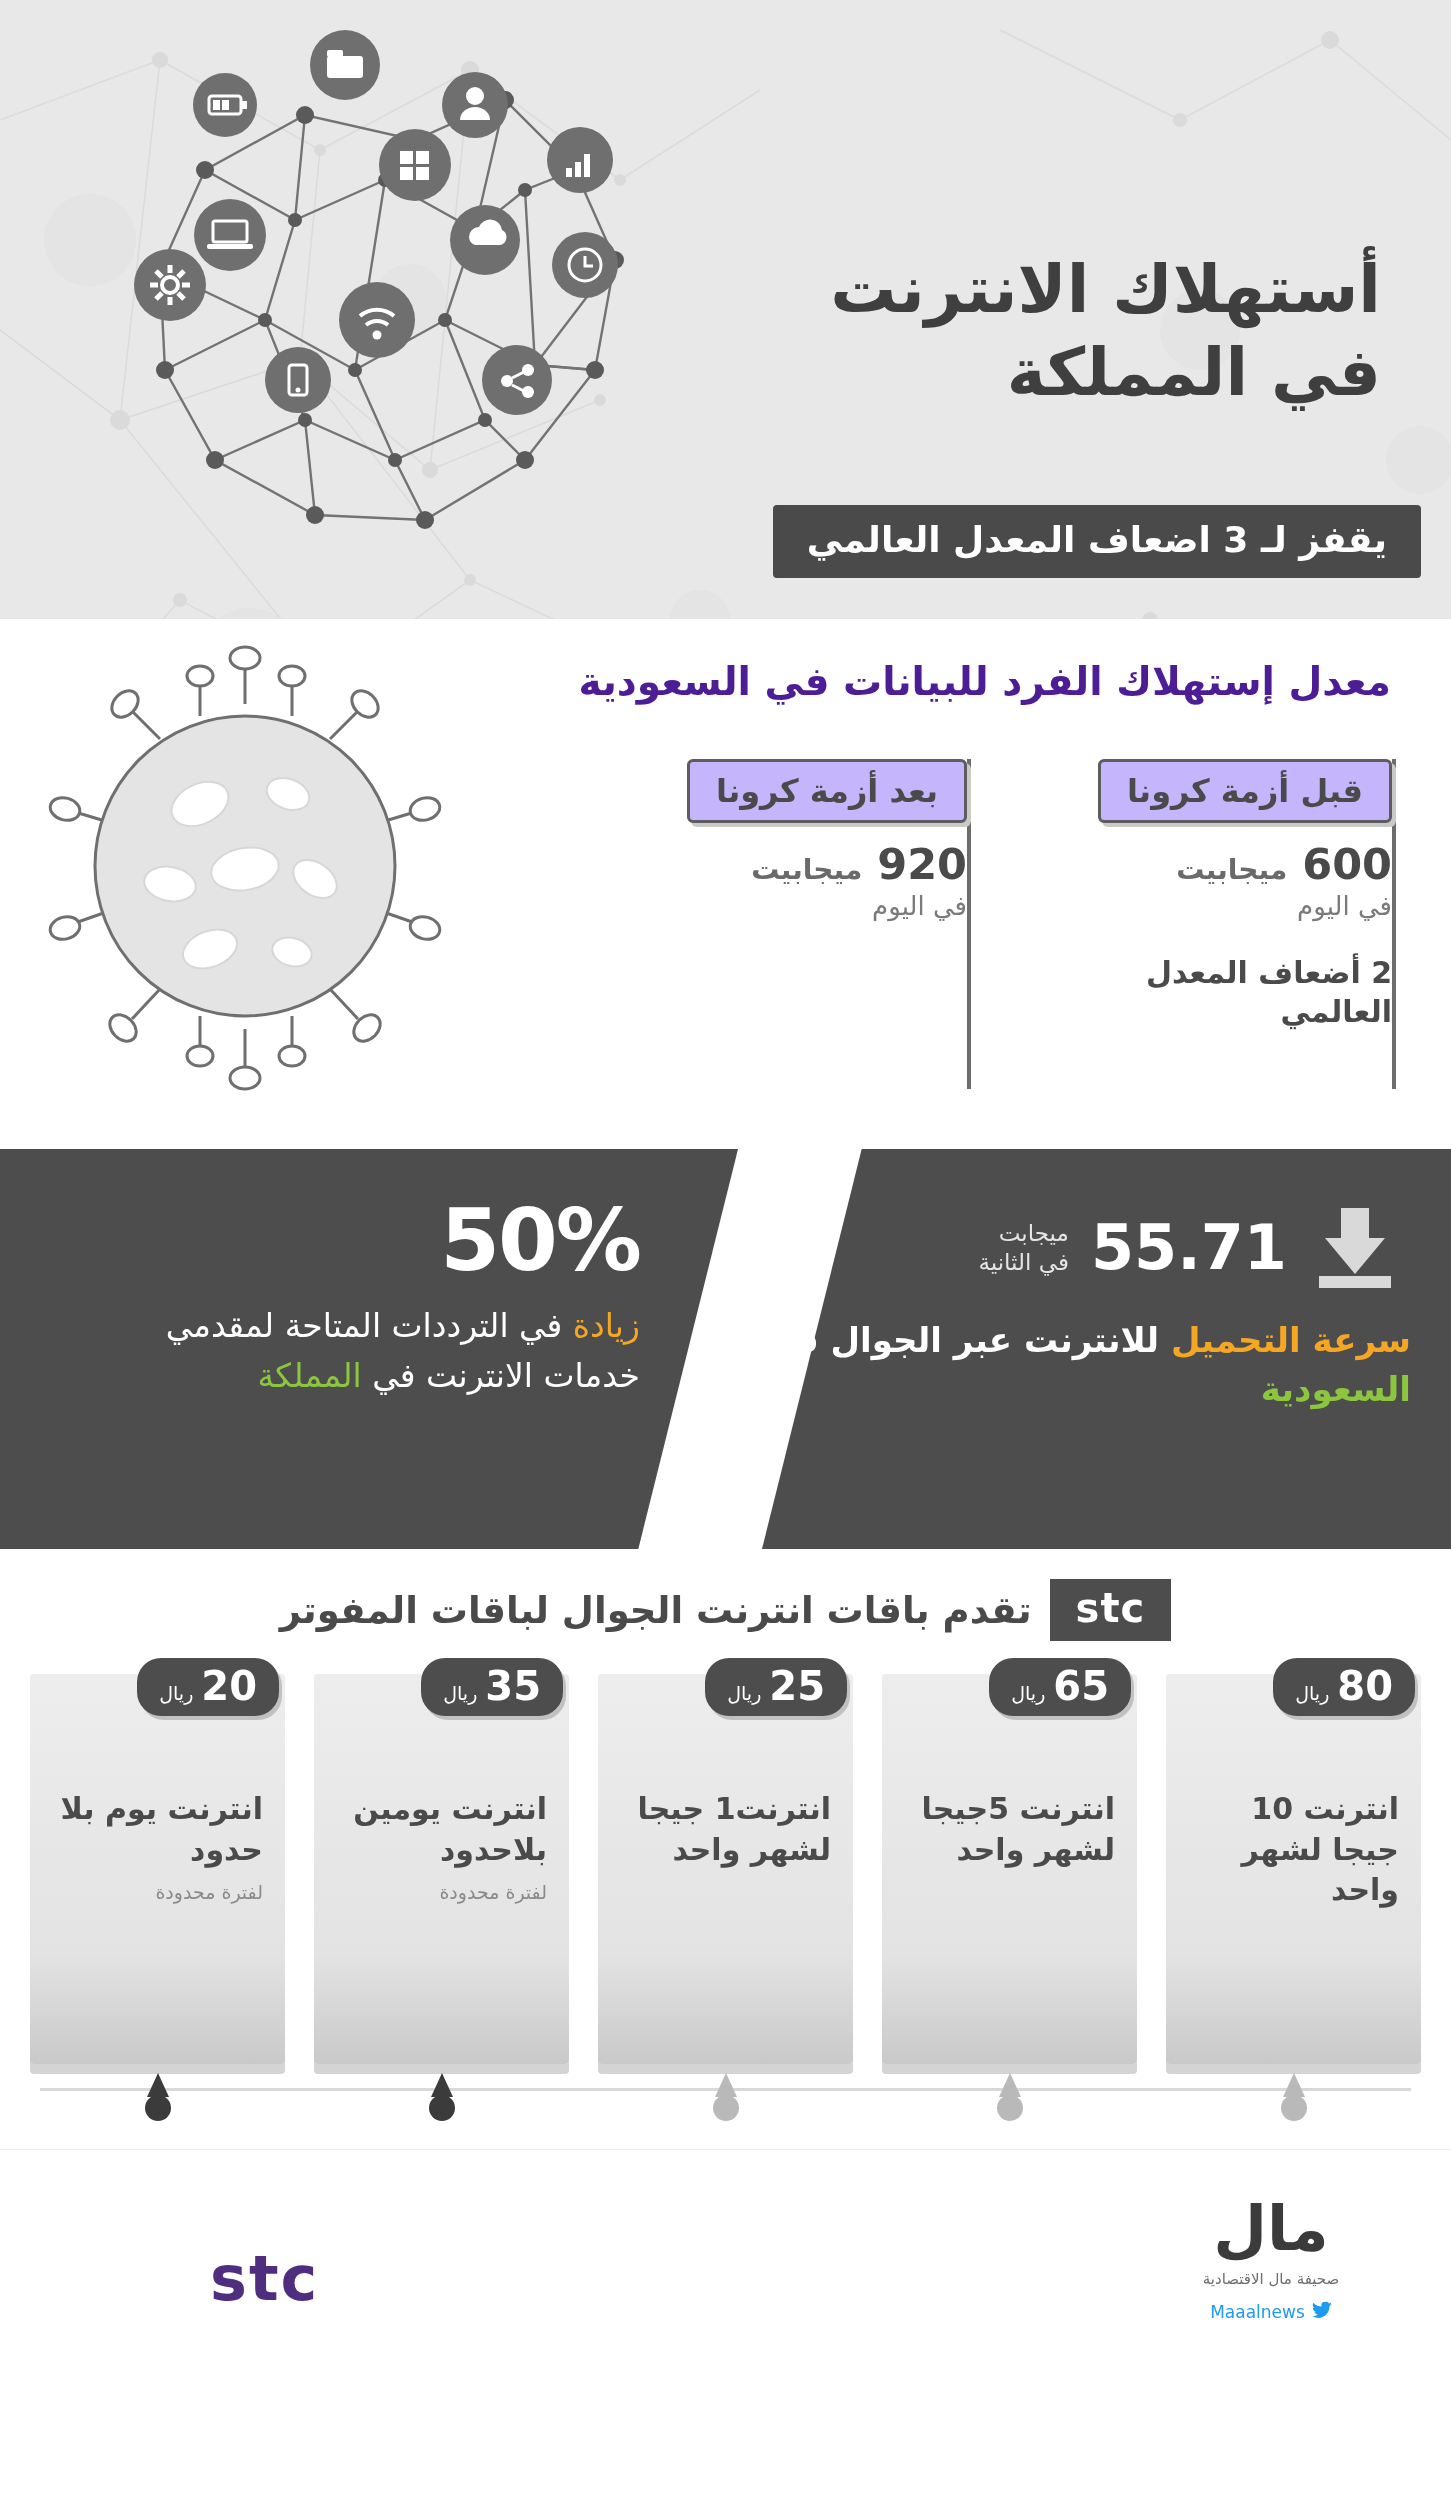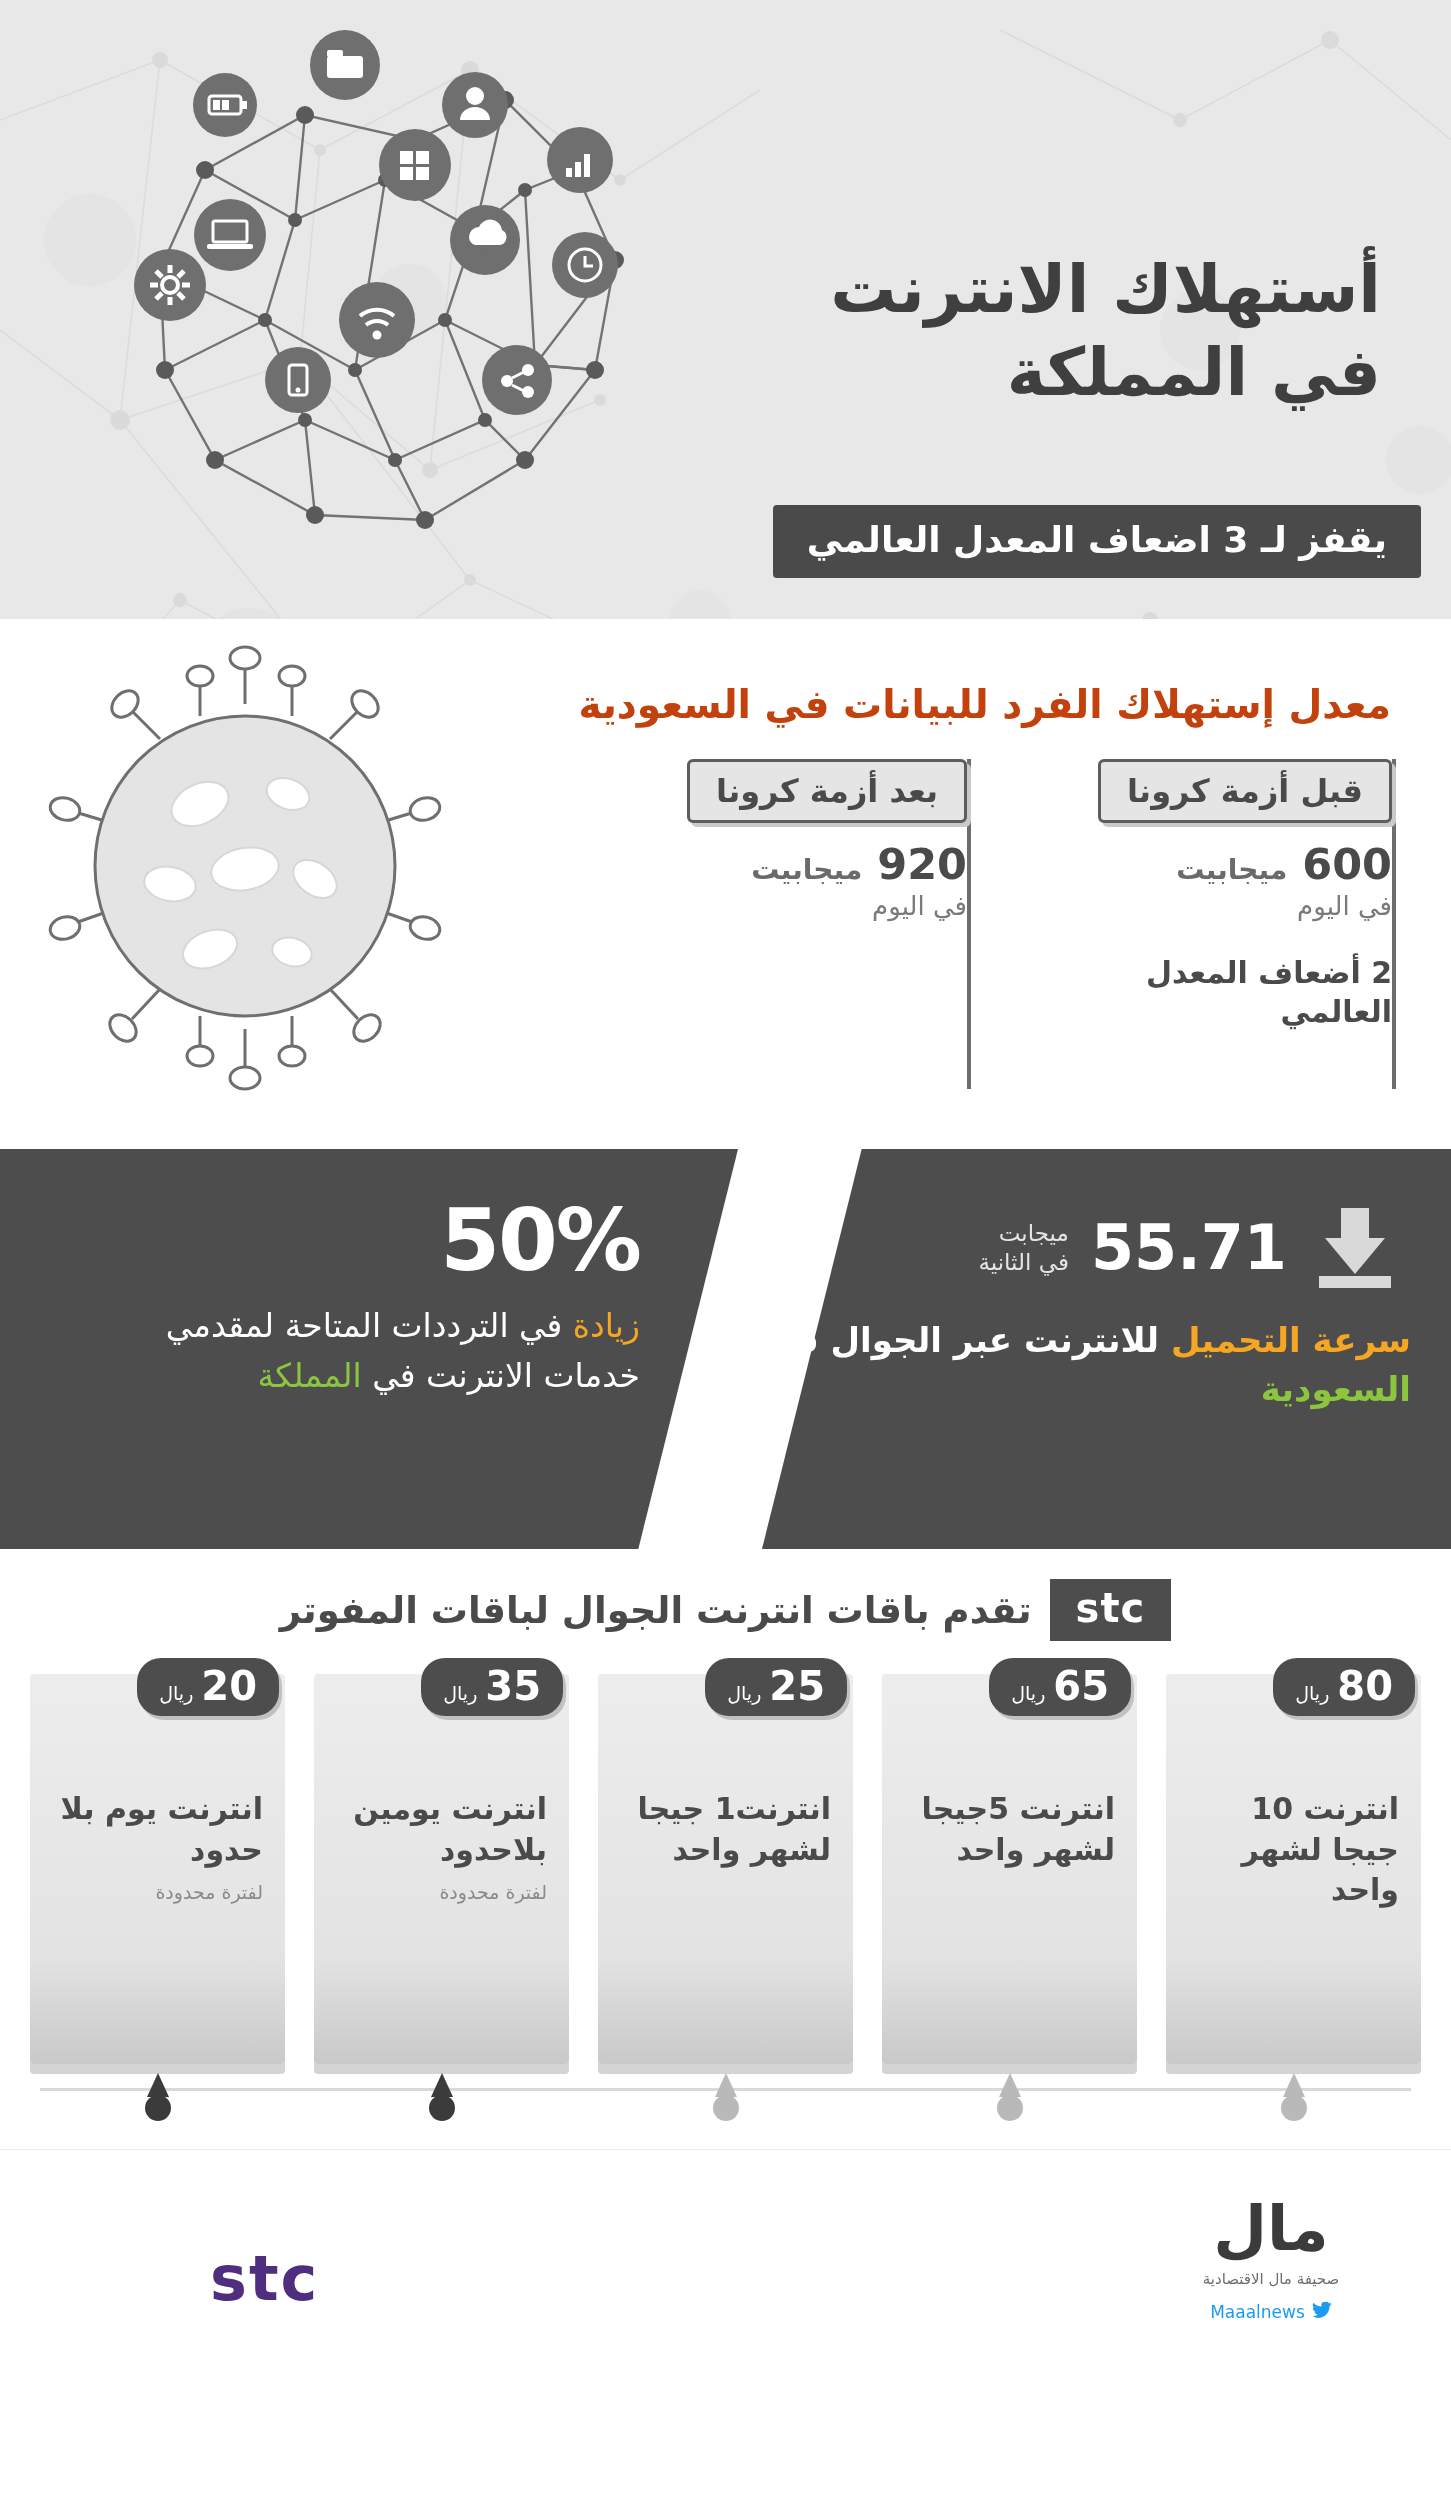--- a/index.html
+++ b/index.html
@@ -55,44 +55,43 @@
   .sec2{
     position:relative;
     height:530px;
     background:#ffffff;
   }
   .sec2-title{
     position:absolute;
     top:40px; right:60px;
     font-size:39px;
     font-weight:bold;
-    color:#c2410c;
+    color:#4c1d95;
     direction:rtl;
-    margin-top:23px;
   }
   .virus{
     position:absolute;
     top:25px; left:30px;
     width:430px;height:470px;
   }
   .card{
     position:absolute;
     top:140px;
     width:350px;
     height:330px;
     border-right:4px solid #6d6d6d;
     direction:rtl;
     text-align:right;
     box-sizing:border-box;
   }
   .card.before{ right:55px; }
   .card.after{  right:480px; }
   .card-tag{
     display:inline-block;
-    background:#e5e5e5;
+    background:#c4b5fd;
     border:3px solid #5d5d5d;
     border-radius:6px;
     color:#4a4a4a;
     font-size:32px;
     font-weight:bold;
     padding:10px 26px;
     margin-bottom:18px;
     box-shadow:4px 4px 0 #c9c9c9;
   }
   .card-big{

